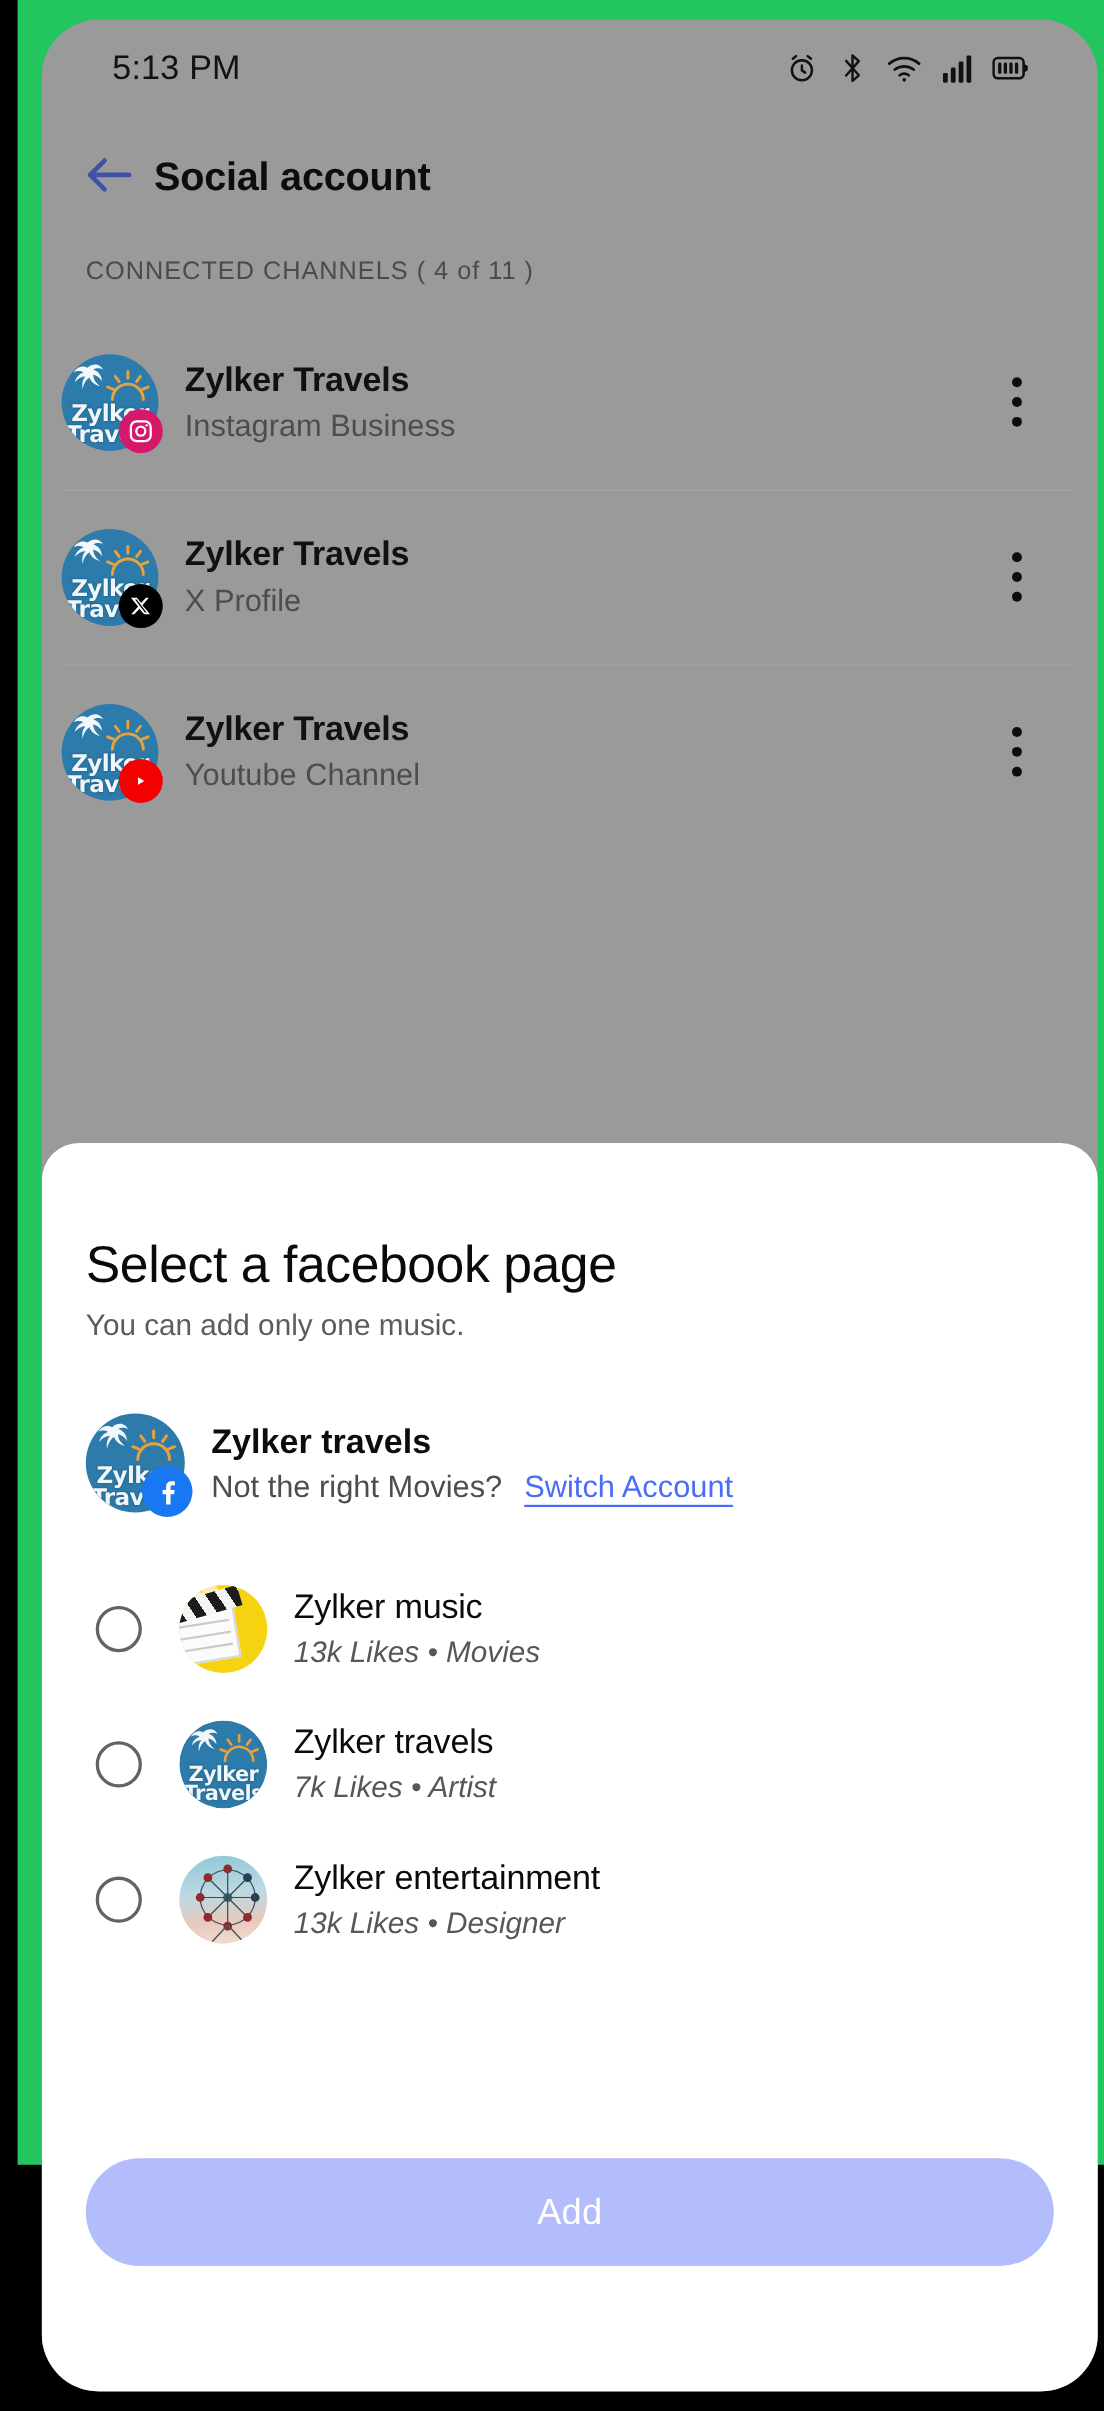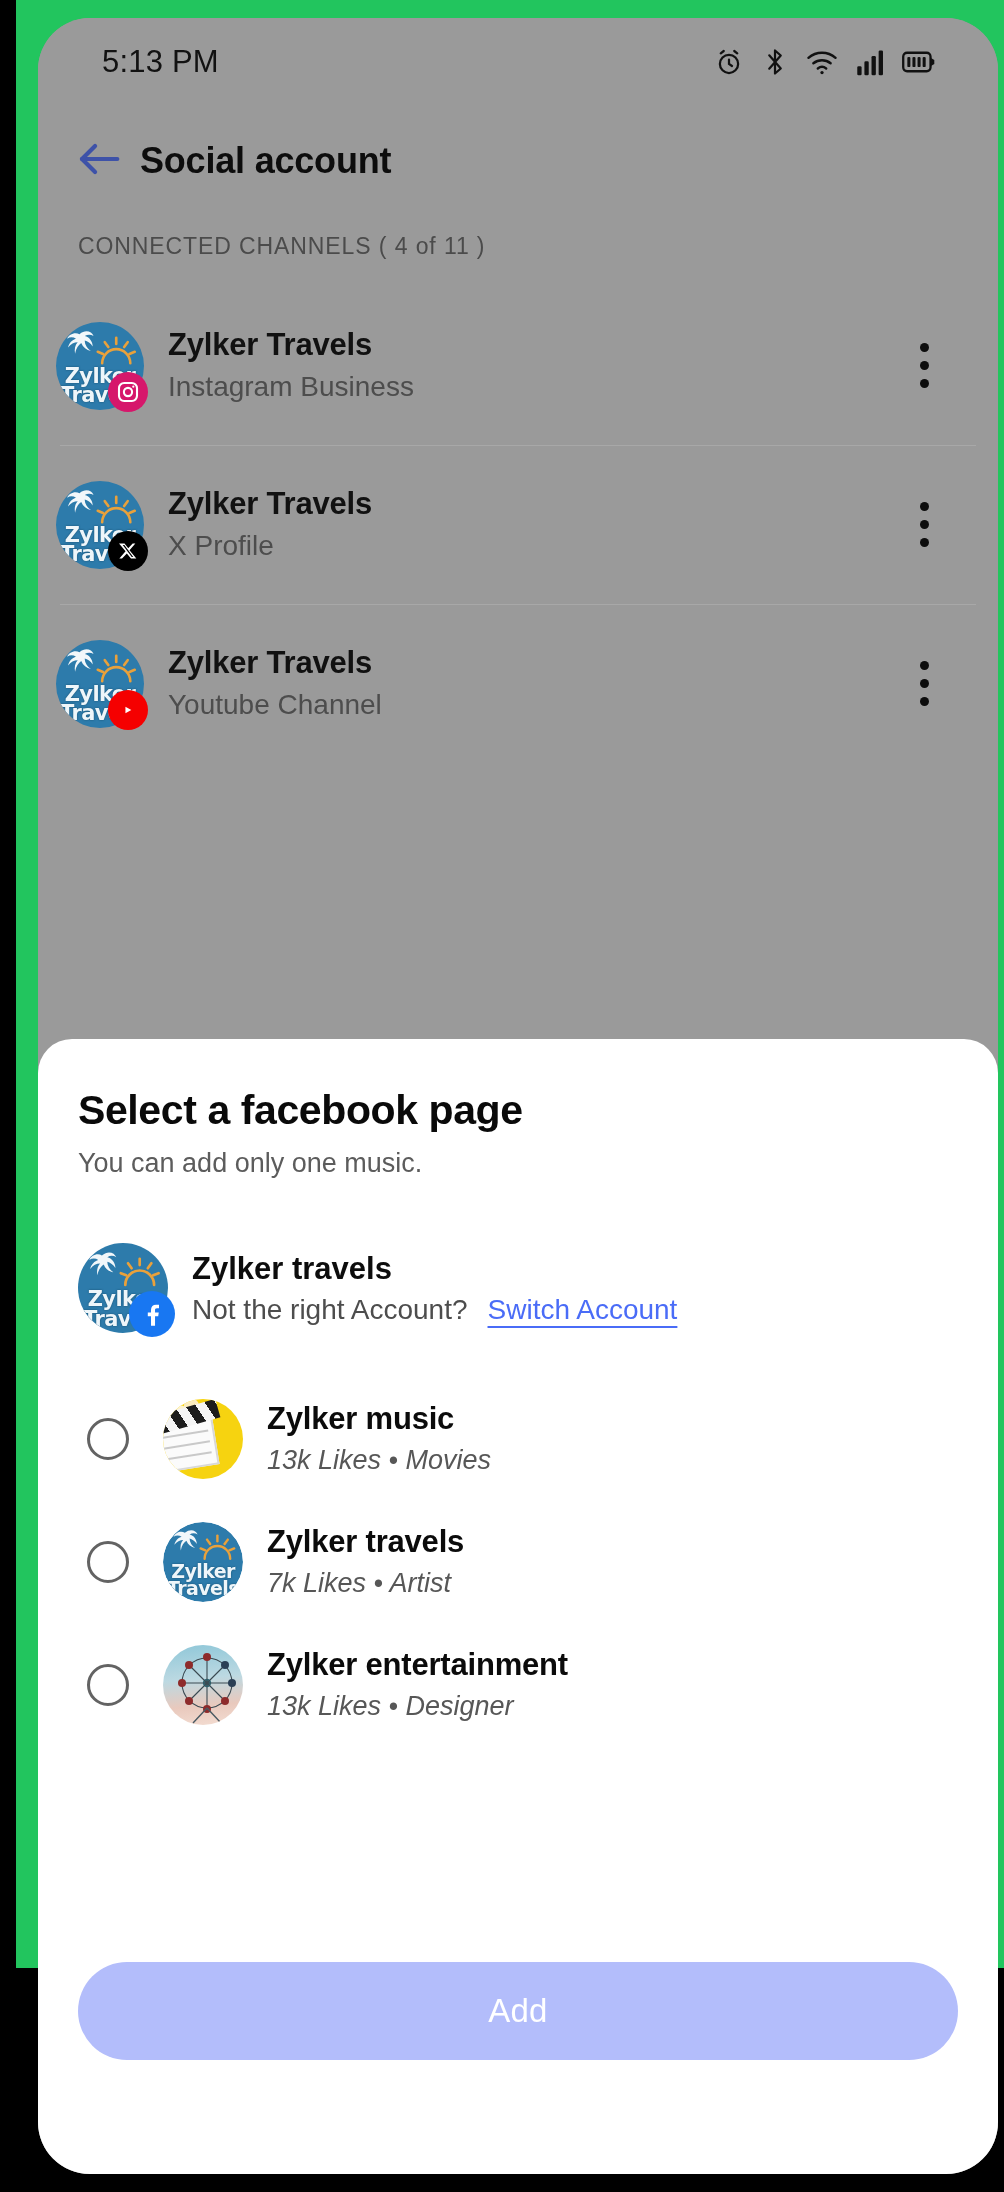--- a/index.html
+++ b/index.html
@@ -191,23 +191,23 @@
   #bottom-sheet {
     position: absolute;
     left: 0; bottom: 0;
     width: 960px;
     height: 1135px;
     background: #ffffff;
     border-radius: 34px 34px 0 0;
     padding: 0 40px;
   }
   #sheet-title {
-    margin-top: 48px;
-    font-size: 41px;
-    font-weight: bold;
+    margin-top: 82px;
+    font-size: 47px;
+    font-weight: normal;
     color: #0a0a0a;
     letter-spacing: -0.4px;
   }
   #sheet-subtitle {
     margin-top: 14px;
     font-size: 27px;
     color: #5c5c5c;
   }
 
   
@@ -264,21 +264,21 @@
     width: 80px; height: 80px;
     flex: 0 0 80px;
     border-radius: 50%;
     margin-left: 34px;
     overflow: hidden;
     position: relative;
   }
   .page-text { margin-left: 24px; }
   .page-name {
     font-size: 31px;
-    font-weight: bold;
+    font-weight: normal;
     color: #0b0b0b;
     line-height: 1.4;
     letter-spacing: -0.2px;
   }
   .page-meta {
     font-size: 27px;
     color: #575757;
     line-height: 1.45;
     font-style: italic;
   }
@@ -545,21 +545,21 @@
           </div>
           <div class="badge facebook">
             <svg width="28" height="28" viewBox="0 0 24 24" fill="#fff">
               <path d="M14.6 22v-8h2.7l.5-3.3h-3.2V8.6c0-.95.28-1.6 1.66-1.6H18V4.1c-.3-.04-1.35-.13-2.57-.13-2.54 0-4.28 1.55-4.28 4.4v2.33H8.4V14h2.75v8z"></path>
             </svg>
           </div>
         </div>
         <div id="account-text">
           <div id="account-name">Zylker travels</div>
           <div id="account-sub">
-            <span id="account-question">Not the right Account?</span>
+            <span id="account-question">Not the right Movies?</span>
             <a id="switch-account-link" href="#">Switch Account</a>
           </div>
         </div>
       </div>
 
       <div id="page-options">
 
         <div class="page-option">
           <div class="radio"></div>
           <div class="page-avatar av-music">

